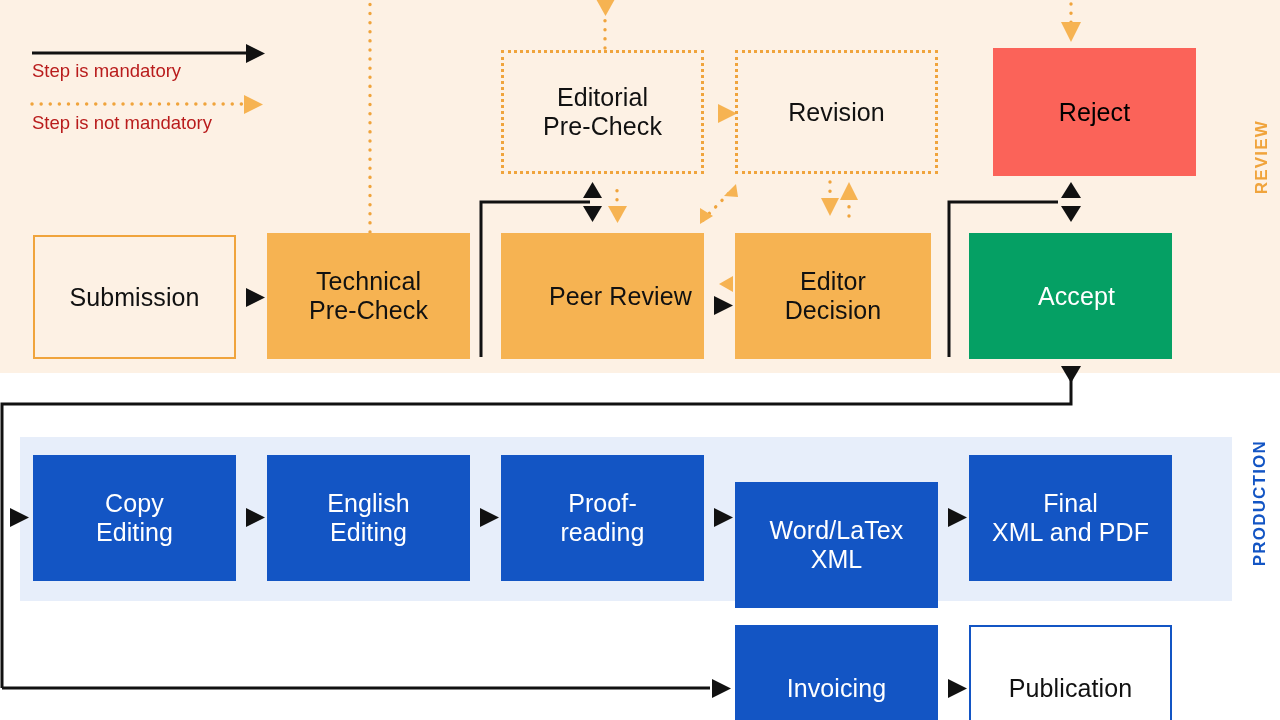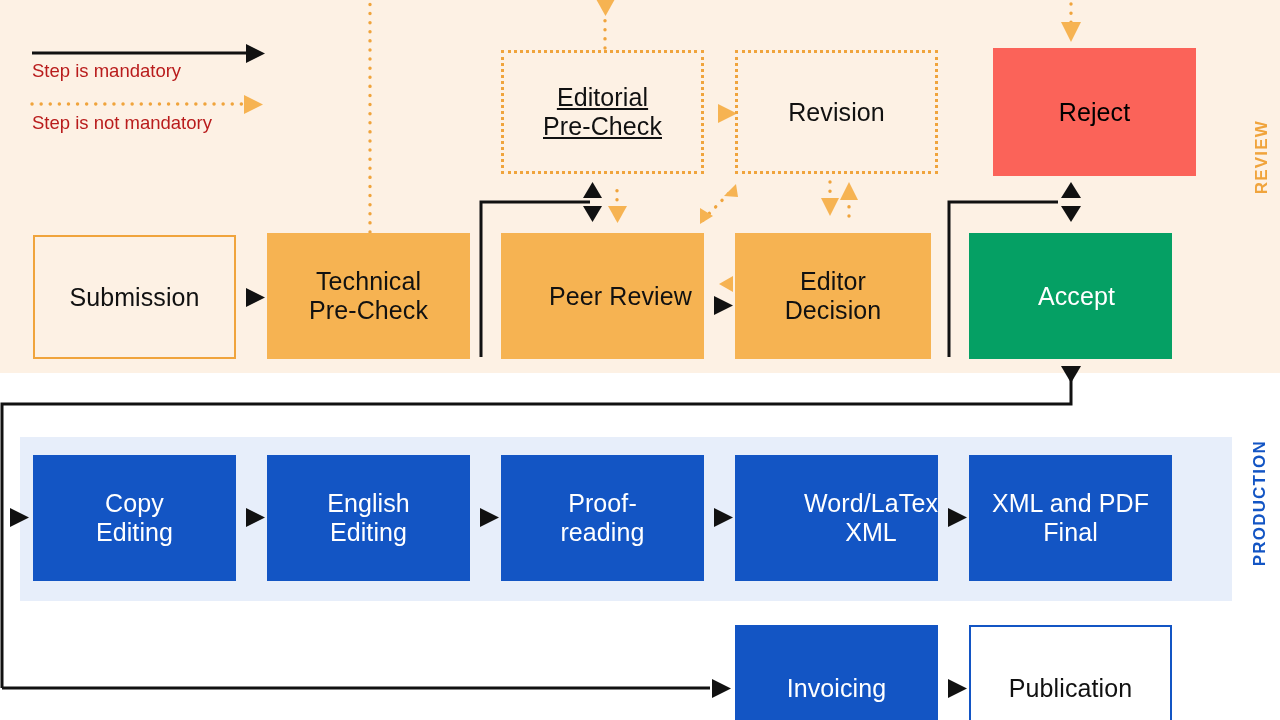--- a/index.html
+++ b/index.html
@@ -110,21 +110,21 @@
     <polygon class="tri-k" points="712,679 731,688.5 712,698"></polygon>
     <polygon class="tri-k" points="948,679 967,688.5 948,698"></polygon>
   </svg>
 
   <div class="legend-text" id="legend-mandatory-text">Step is mandatory</div>
   <div class="legend-text" id="legend-optional-text">Step is not mandatory</div>
 
   <div class="band-label" id="review-label">REVIEW</div>
   <div class="band-label" id="production-label">PRODUCTION</div>
 
-  <div class="node n-dotted" style="left:501px;top:50px;width:203px;height:124px;text-decoration:underline;">
+  <div class="node n-dotted" style="left:501px;top:50px;width:203px;height:124px;">
     <div>
       <div>Editorial</div>
       <div>Pre-Check</div>
     </div>
   </div>
 
   <div class="node n-dotted" style="left:735px;top:50px;width:203px;height:124px;">
     <div>
       <div>Revision</div>
     </div>
@@ -182,31 +182,31 @@
     </div>
   </div>
 
   <div class="node n-blue" style="left:501px;top:455px;width:203px;height:126px;">
     <div>
       <div>Proof-</div>
       <div>reading</div>
     </div>
   </div>
 
-  <div class="node n-blue" style="left:735px;top:455px;width:203px;height:126px;justify-content:flex-end;">
+  <div class="node n-blue" style="left:735px;top:482px;width:203px;height:126px;">
     <div>
       <div>Word/LaTex</div>
       <div>XML</div>
     </div>
   </div>
 
   <div class="node n-blue" style="left:969px;top:455px;width:203px;height:126px;">
     <div>
+      <div>Final</div>
       <div>XML and PDF</div>
-      <div>Final</div>
     </div>
   </div>
 
   <div class="node n-blue" style="left:735px;top:625px;width:203px;height:126px;">
     <div>
       <div>Invoicing</div>
     </div>
   </div>
 
   <div class="node n-blue-outline" style="left:969px;top:625px;width:203px;height:126px;">

